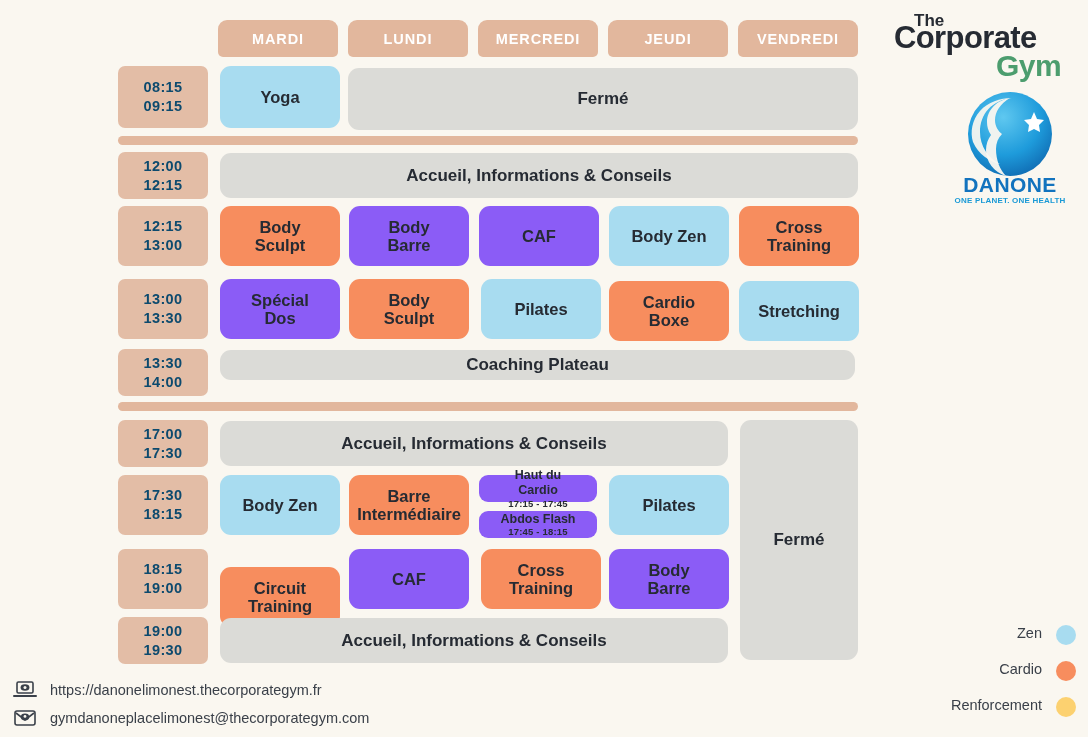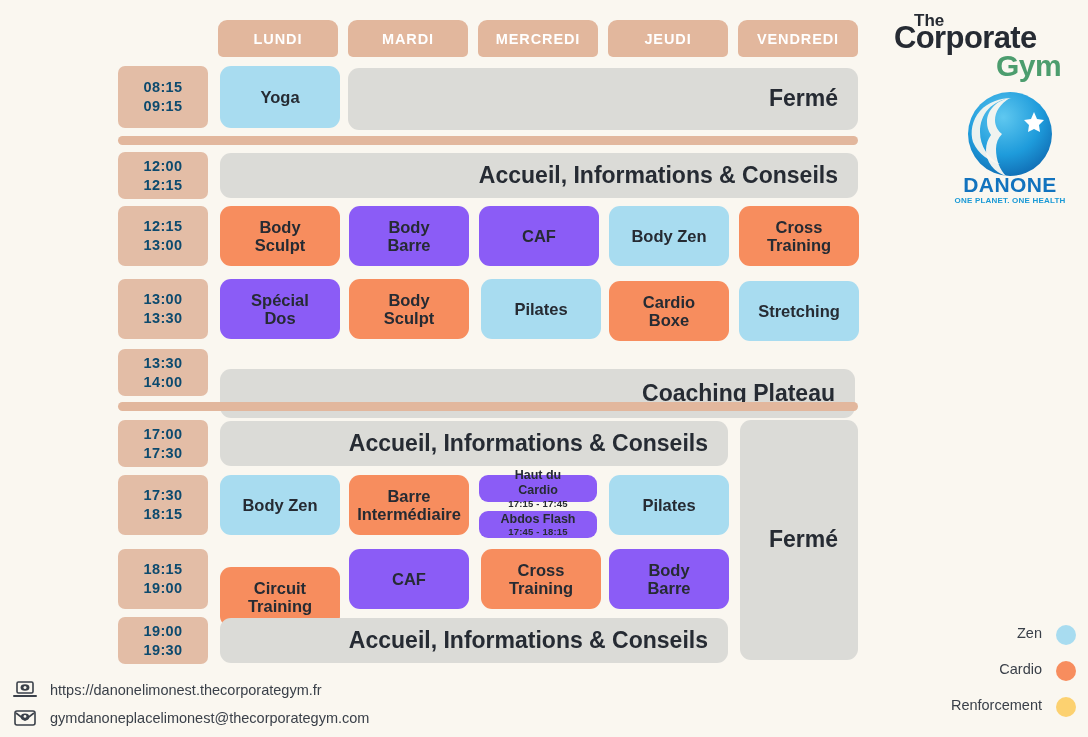--- a/index.html
+++ b/index.html
@@ -34,21 +34,21 @@
     position: absolute; border-radius: 11px;
     display: flex; align-items: center; justify-content: center;
     text-align: center; color: #262B33;
     font-size: 16.5px; font-weight: bold; line-height: 1.12;
     padding: 2px 20px;
   }
   .cell.zen  { background: #A8DCF0; }
   .cell.cardio { background: #F78D5E; }
   .cell.renf { background: #8b5cf6; }
   .cell.grey { background: #DBDBD7; }
-  .cell.wide { font-size: 23px; justify-content: flex-end; }
+  .cell.wide { font-size: 17px; }
 
   .cell.mini { font-size: 12.5px; border-radius: 9px; flex-direction: column; gap: 0px; line-height: 1.18; }
   .cell.mini .mini-time { font-size: 9.5px; font-weight: bold; letter-spacing: 0.2px; }
 
   .divider {
     position: absolute; left: 118px; width: 740px; height: 9px;
     background: #E2B79D; border-radius: 5px;
   }
 
   
@@ -67,24 +67,24 @@
   .footer-text { font-size: 14.5px; color: #3A4049; }
   .footer-icon { width: 26px; height: 22px; display: flex; align-items: center; justify-content: center; }
 </style>
 </head>
 <body>
 
 <div id="root">
 
   <div class="day-headers">
     <div class="day-header">
+        <span>MARDI</span>
+      </div>
+    <div class="day-header">
         <span>LUNDI</span>
-      </div>
-    <div class="day-header">
-        <span>MARDI</span>
       </div>
     <div class="day-header">
         <span>MERCREDI</span>
       </div>
     <div class="day-header">
         <span>JEUDI</span>
       </div>
     <div class="day-header">
         <span>VENDREDI</span>
       </div>
@@ -148,21 +148,21 @@
     <span>Cardio Boxe</span>
   </div>
   <div class="cell zen" style="left:739px;top:281px;width:120px;height:60px;">
     <span>Stretching</span>
   </div>
 
   <div class="timecell" style="top:349px;height:47px;">
     <span>13:30</span>
     <span>14:00</span>
   </div>
-  <div class="cell grey wide" style="left:220px;top:350px;width:635px;height:49px;margin-top:19px;">
+  <div class="cell grey wide" style="left:220px;top:350px;width:635px;height:30px;">
     <span>Coaching Plateau</span>
   </div>
 
   <div class="divider" style="top:402px;"></div>
 
   <div class="timecell" style="top:420px;height:47px;">
     <span>17:00</span>
     <span>17:30</span>
   </div>
   <div class="cell grey wide" style="left:220px;top:421px;width:508px;height:45px;">

